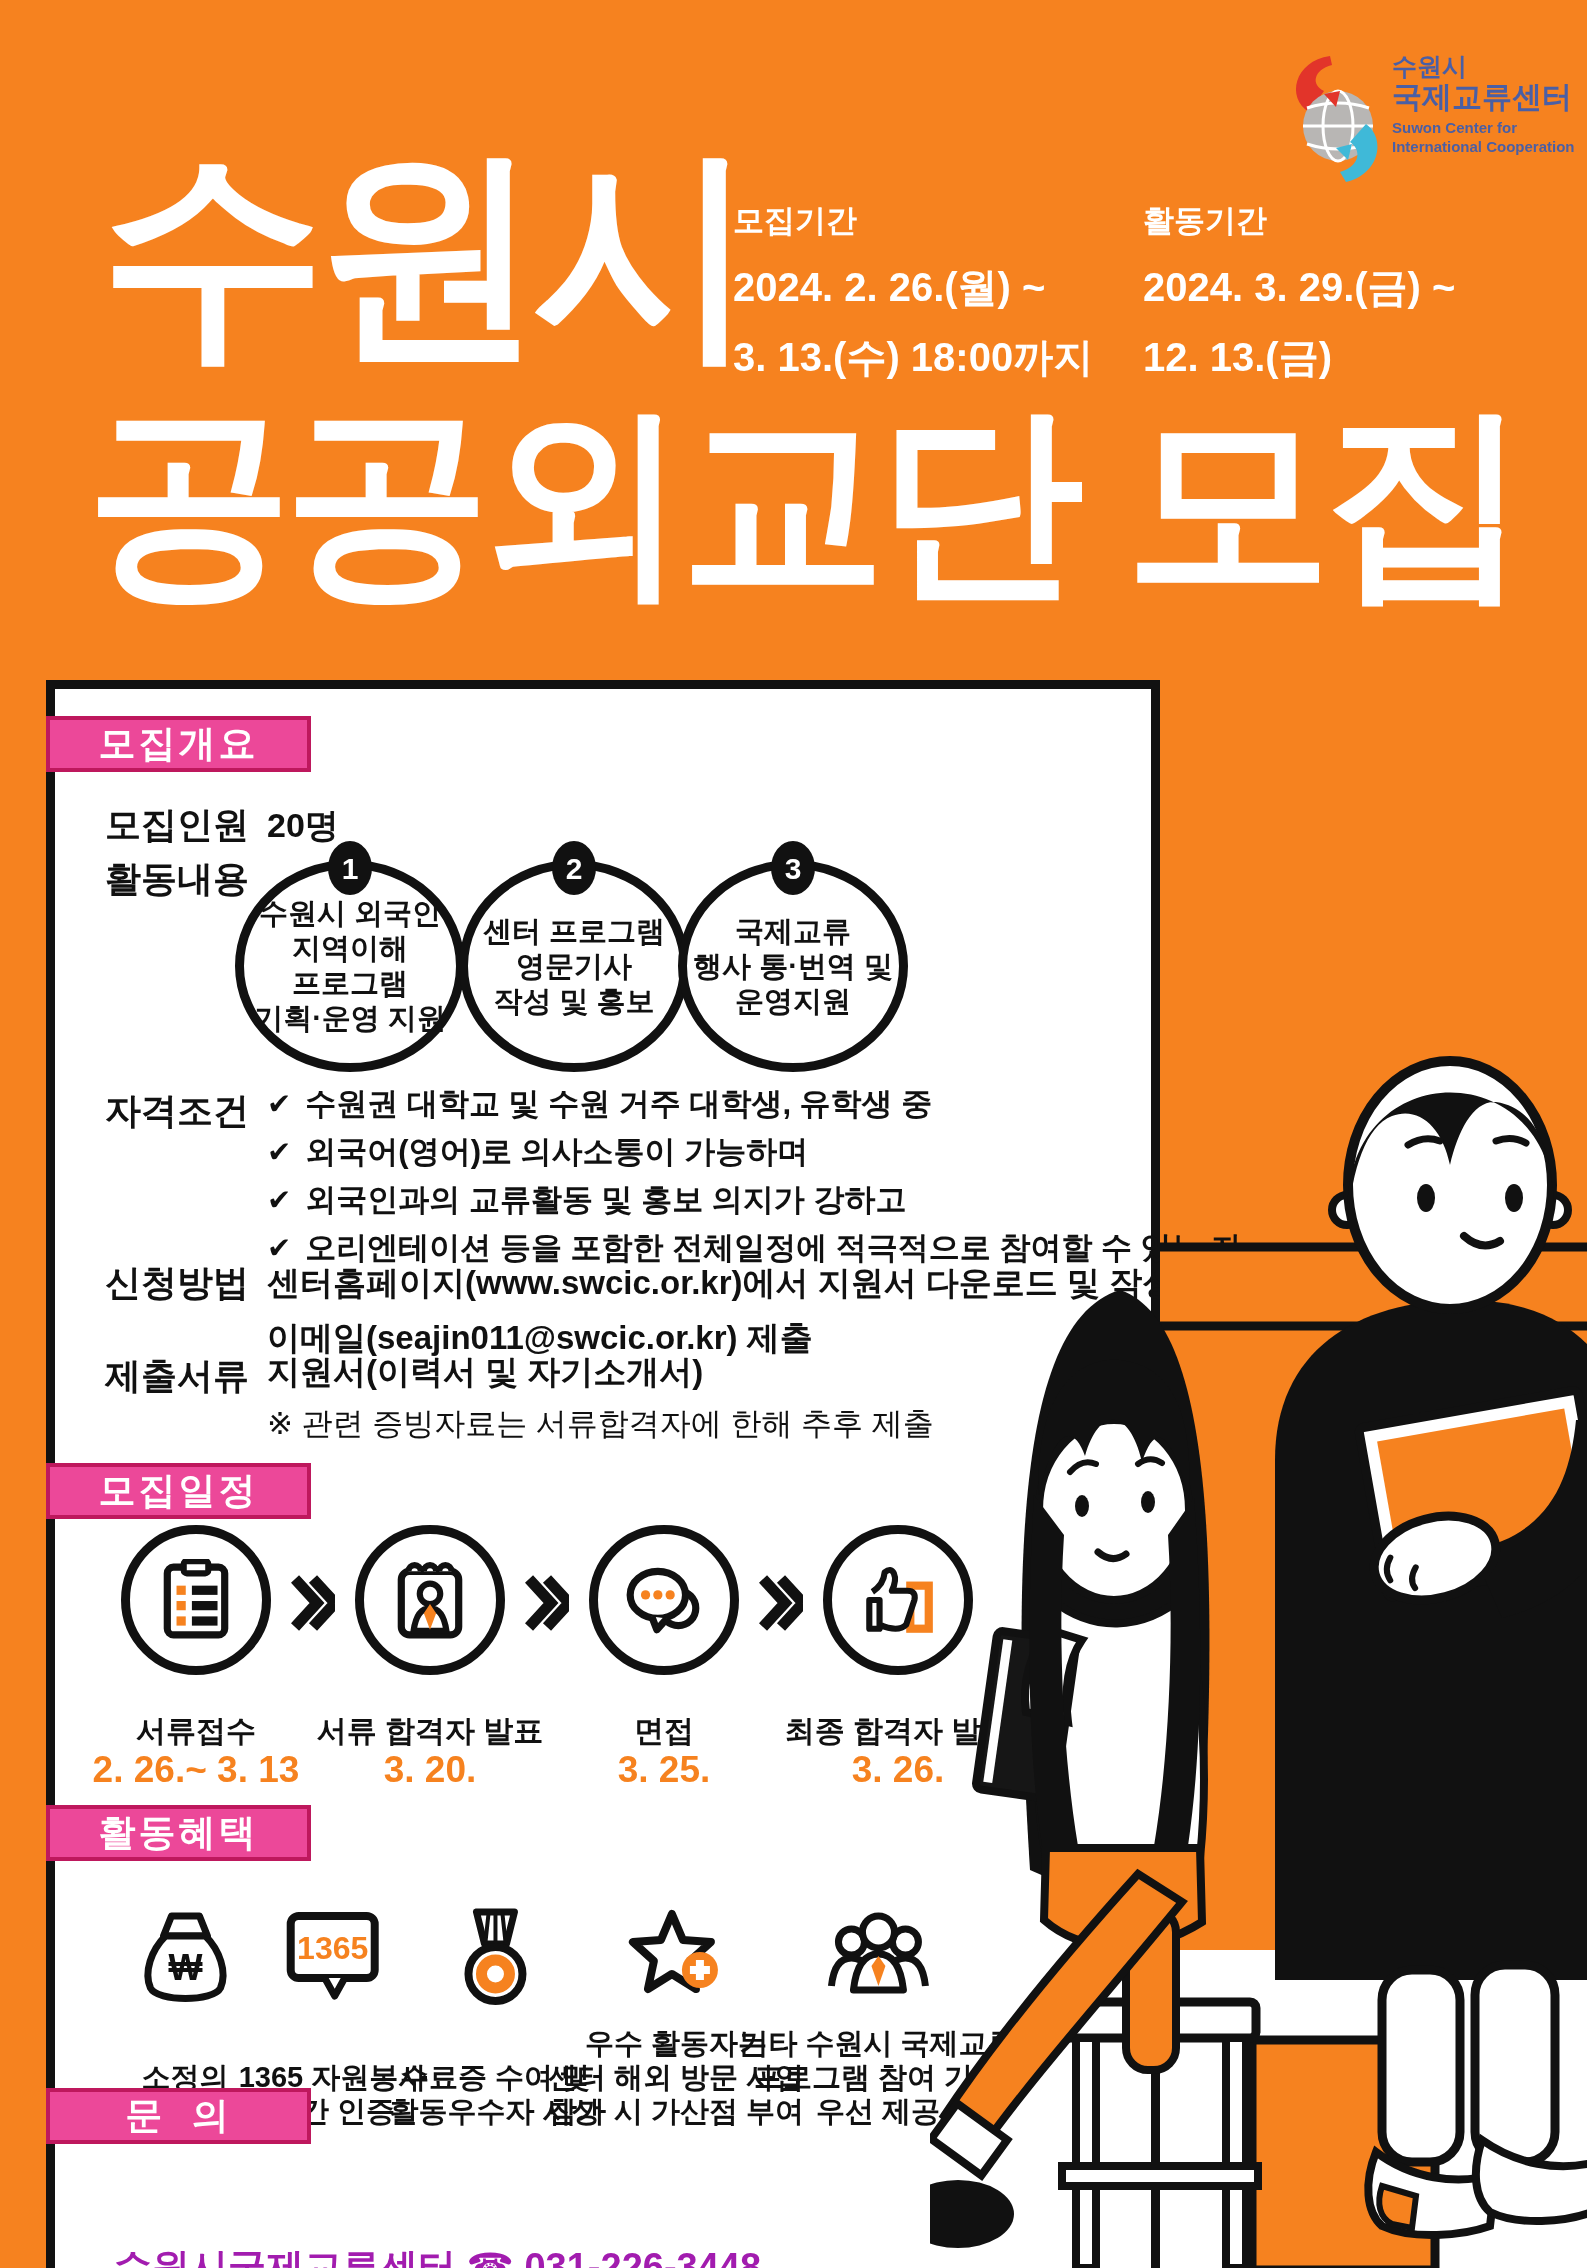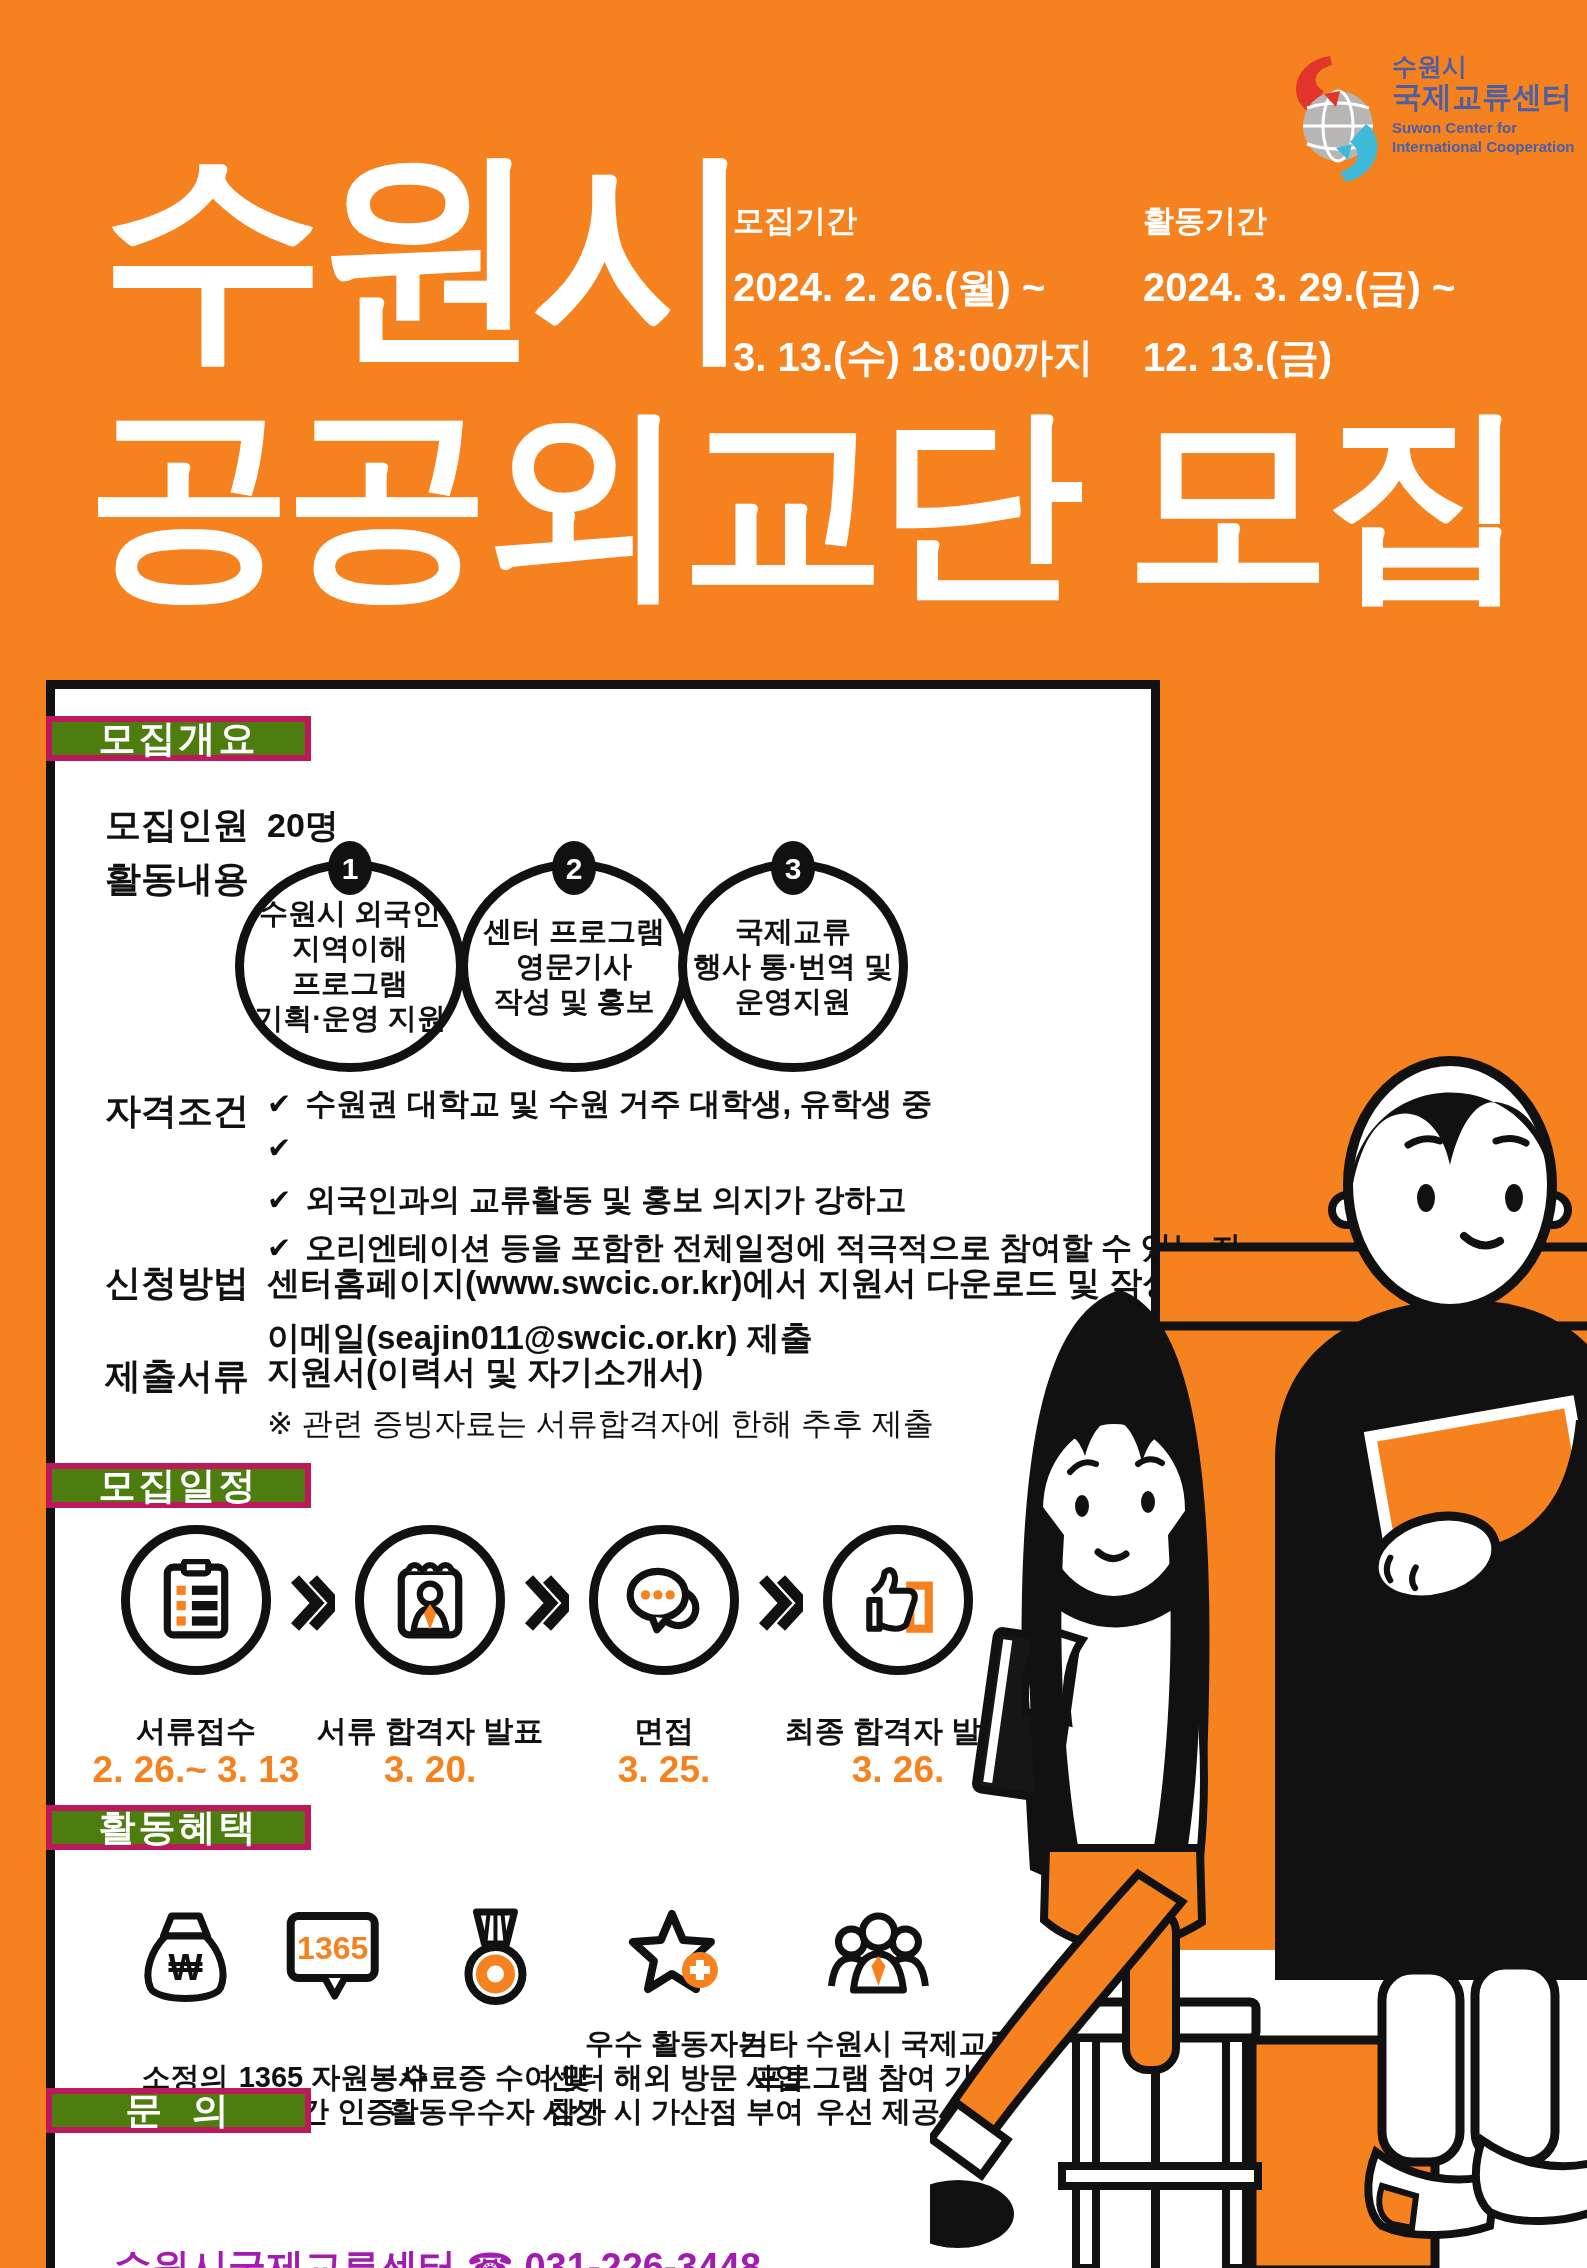--- a/index.html
+++ b/index.html
@@ -20,22 +20,22 @@
   
   .period{position:absolute;top:200px;color:#fff;}
   .period.recruit{left:733px;}
   .period.activity{left:1143px;}
   .p-label{font-size:31px;font-weight:900;margin-bottom:18px;}
   .p-line{font-size:40px;font-weight:800;line-height:54px;white-space:nowrap;margin-top:16px;}
 
   
   .card{position:absolute;left:46px;top:680px;width:1096px;height:1588px;background:#fff;
         border:9px solid #111;border-bottom:none;box-sizing:content-box;}
-  .badge{position:absolute;left:-9px;box-sizing:border-box;width:265px;height:45px;background:#4d7c0f;
-         border:6px solid #be185d;color:#fff;display:flex;align-items:center;justify-content:center;
+  .badge{position:absolute;left:-9px;box-sizing:border-box;width:265px;height:56px;background:#ec4899;
+         border:4px solid #be185d;color:#fff;display:flex;align-items:center;justify-content:center;
          font-size:37px;font-weight:800;letter-spacing:3px;white-space:pre;}
   .bg1{top:27px}.bg2{top:774px}.bg3{top:1116px}.bg4{top:1399px}
 
   .lbl{position:absolute;left:50px;font-size:36px;font-weight:700;color:#111;white-space:nowrap;}
   .L1{top:112px}.L2{top:166px}.L3{top:398px}.L4{top:570px}.L5{top:663px}
   .val{position:absolute;left:212px;color:#111;}
   .v-people{top:114px;font-size:34px;font-weight:700;}
 
   
   .act-circle{position:absolute;top:171px;box-sizing:border-box;width:230px;height:212px;background:#fff;
@@ -148,20 +148,21 @@
     </div>
 
     <div class="lbl L3">자격조건</div>
     <div class="qual">
       <div class="q">
           <span class="chk">✔</span>
           <span>수원권 대학교 및 수원 거주 대학생, 유학생 중</span>
         </div>
       <div class="q">
           <span class="chk">✔</span>
+          <span>외국어(영어)로 의사소통이 가능하며</span>
         </div>
       <div class="q">
           <span class="chk">✔</span>
           <span>외국인과의 교류활동 및 홍보 의지가 강하고</span>
         </div>
       <div class="q">
           <span class="chk">✔</span>
           <span>오리엔테이션 등을 포함한 전체일정에 적극적으로 참여할 수 있는 자</span>
         </div>
     </div>

